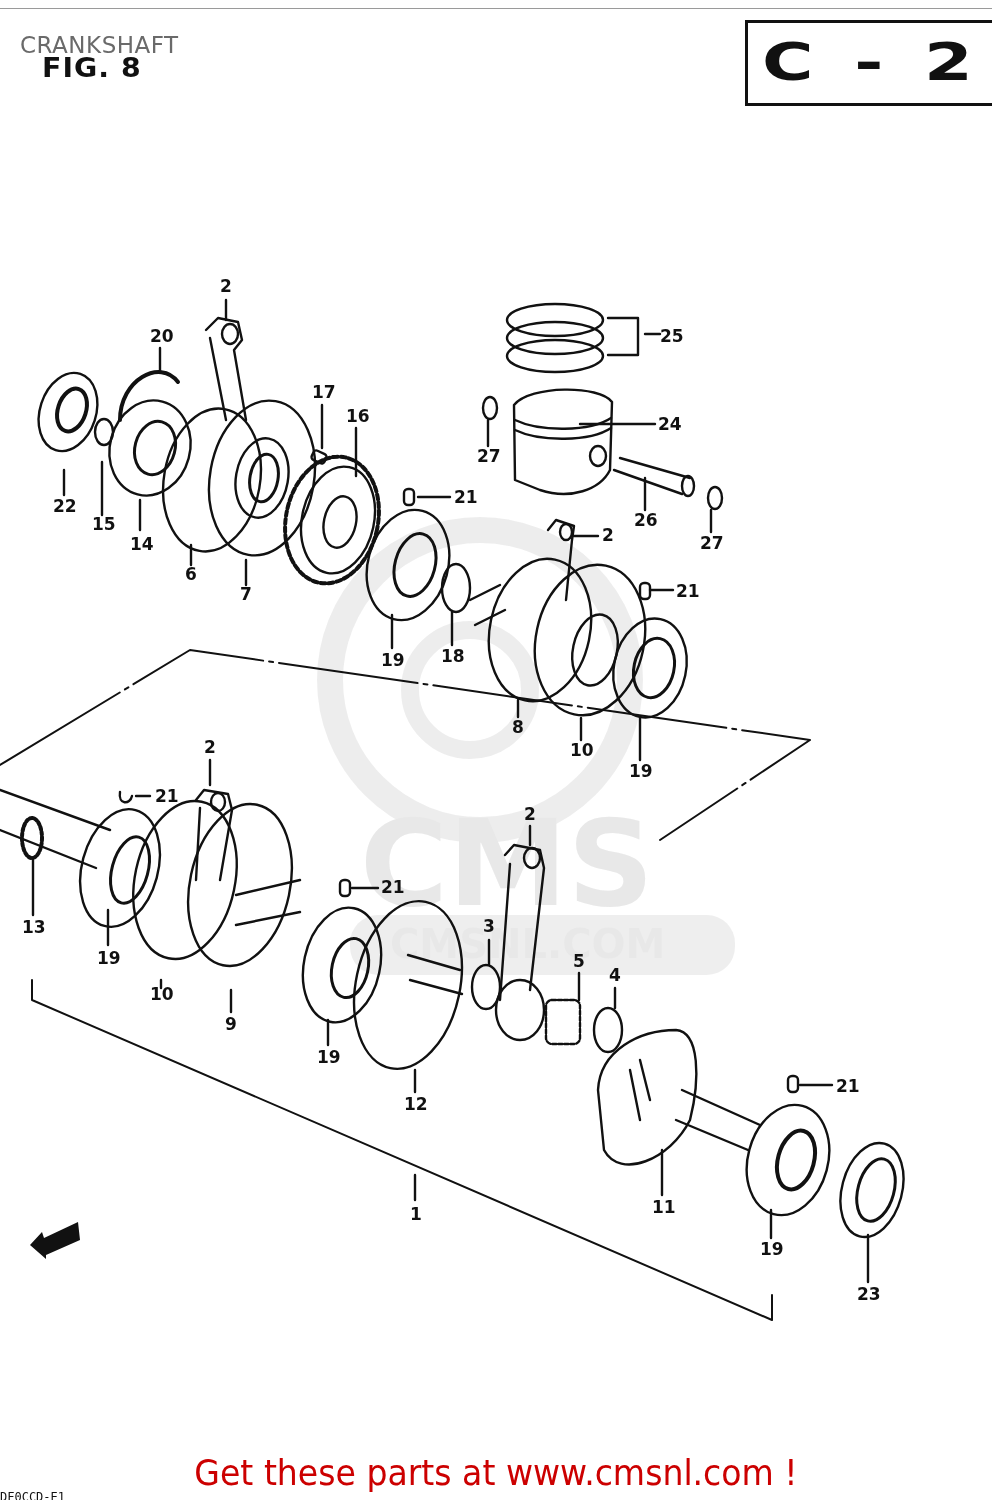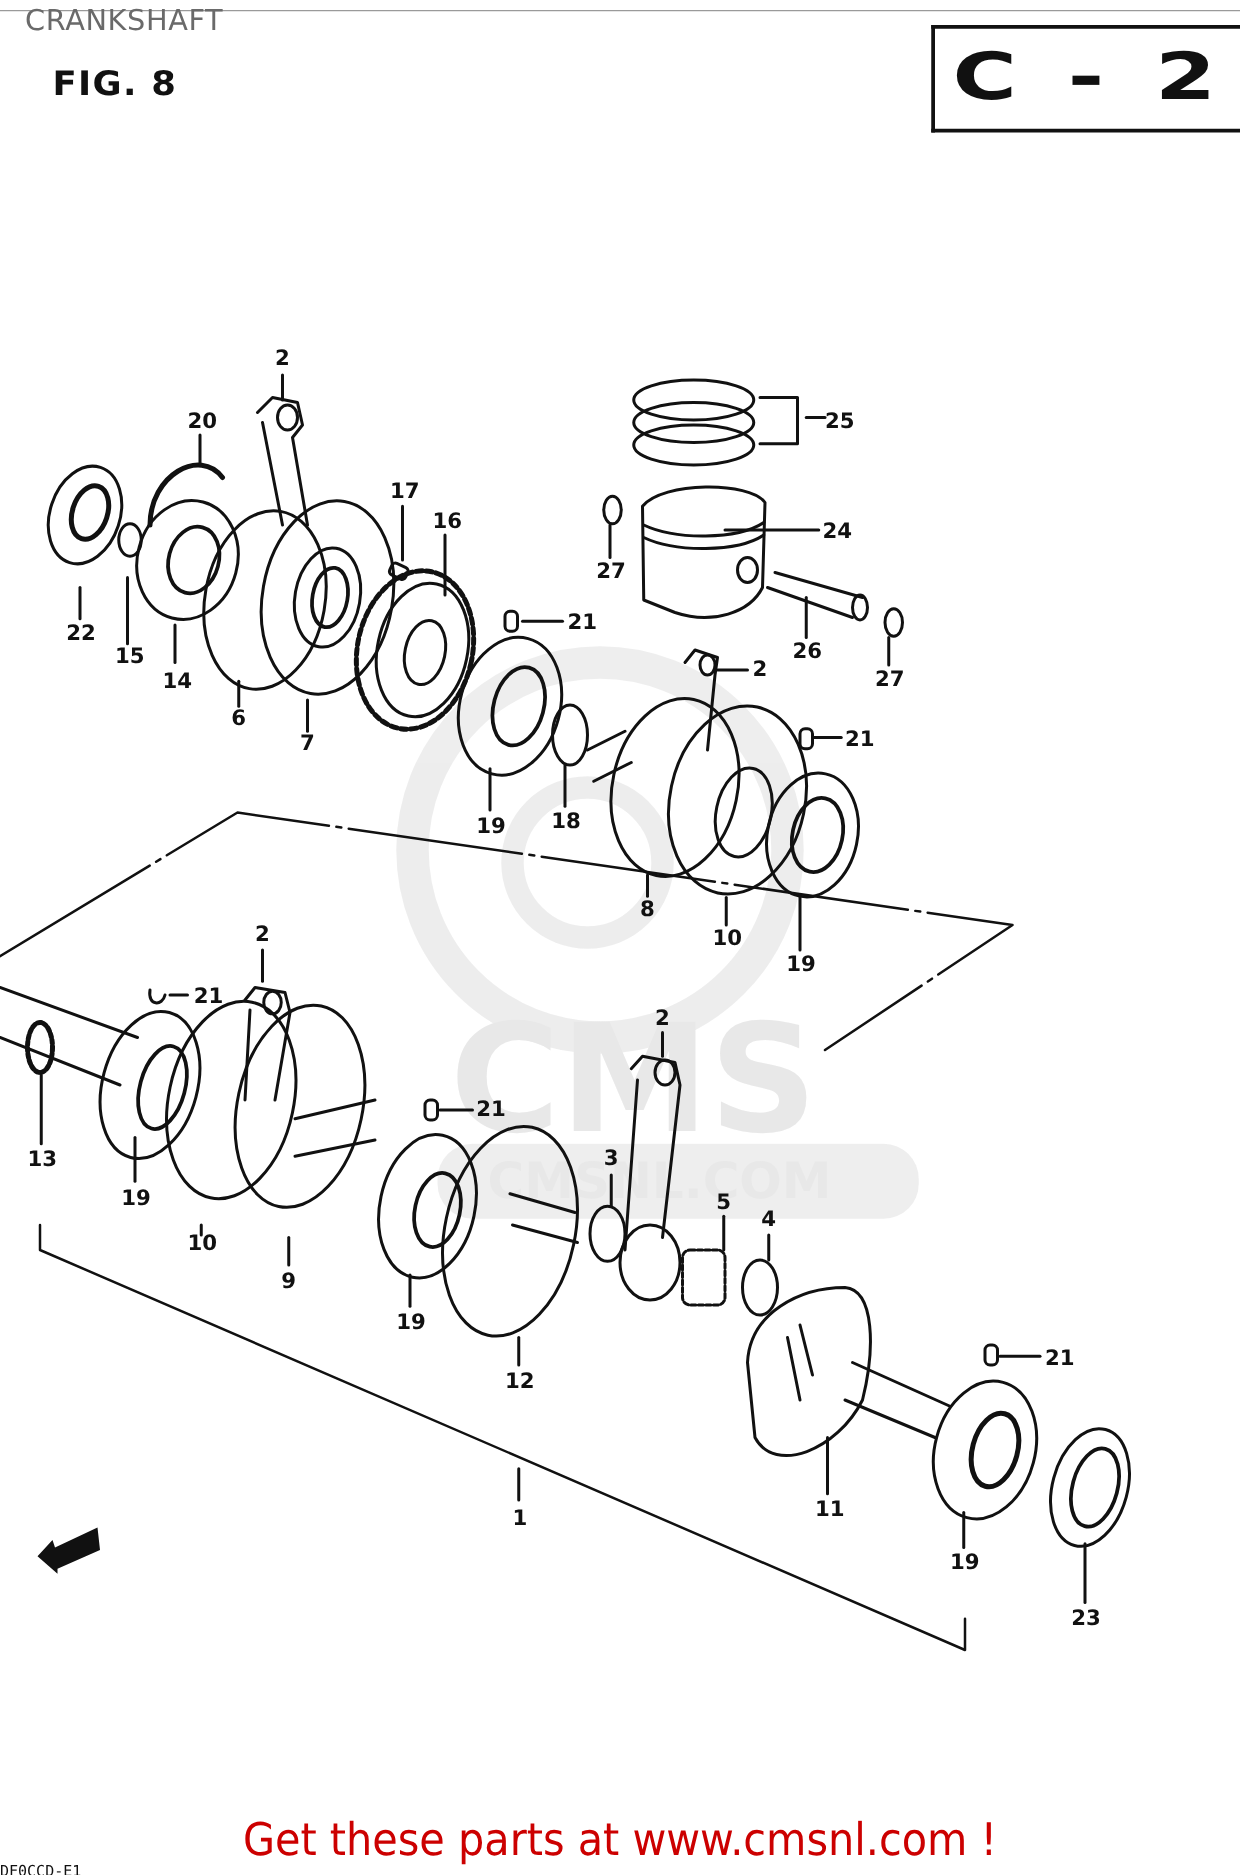--- a/index.html
+++ b/index.html
@@ -1,18 +1,18 @@
 <!DOCTYPE html>
 <html><head>
 <meta charset="utf-8">
 <style>
   html, body { margin: 0; padding: 0; background: #ffffff; }
   body { width: 992px; height: 1500px; position: relative; overflow: hidden; font-family: "DejaVu Sans", sans-serif; }
   .top-rule { position: absolute; left: 0; top: 8px; width: 992px; height: 1px; background: #9a9a9a; }
-  .page-title { position: absolute; left: 20px; top: 4px; font-size: 23px; color: #6a6a6a; letter-spacing: 0.5px; font-family: "DejaVu Sans", sans-serif; }
+  .page-title { position: absolute; left: 20px; top: 32px; font-size: 23px; color: #6a6a6a; letter-spacing: 0.5px; font-family: "DejaVu Sans", sans-serif; }
   .fig-label { position: absolute; left: 42px; top: 52px; font-size: 27px; font-weight: bold; color: #111; font-family: "DejaVu Sans", sans-serif; letter-spacing: 1px; transform: scaleX(1.05); transform-origin: left; }
   .section-box { position: absolute; left: 745px; top: 20px; width: 260px; height: 86px; border-left: 3px solid #111; border-top: 3px solid #111; border-bottom: 3px solid #111; box-sizing: border-box; }
   .section-code { position: absolute; left: 762px; top: 32px; font-size: 52px; font-weight: bold; color: #111; font-family: "DejaVu Sans", sans-serif; letter-spacing: 6px; transform: scaleX(1.35); transform-origin: left; }
   .diagram { position: absolute; left: 0; top: 0; width: 992px; height: 1500px; }
   .footer-link { position: absolute; left: 0; width: 992px; top: 1452px; text-align: center; font-size: 36px; color: #cc0000; font-family: "DejaVu Sans", sans-serif; transform: scaleX(0.92); text-decoration: none; }
   .code-tag { position: absolute; left: 0; top: 1490px; font-size: 12px; color: #111; font-family: "DejaVu Sans Mono", monospace; }
   .callout { font-family: "DejaVu Sans", sans-serif; font-weight: bold; font-size: 17px; fill: #111; }
   .wm { font-family: "DejaVu Sans", sans-serif; font-weight: bold; fill: #e6e6e6; }
 </style>
 </head>

